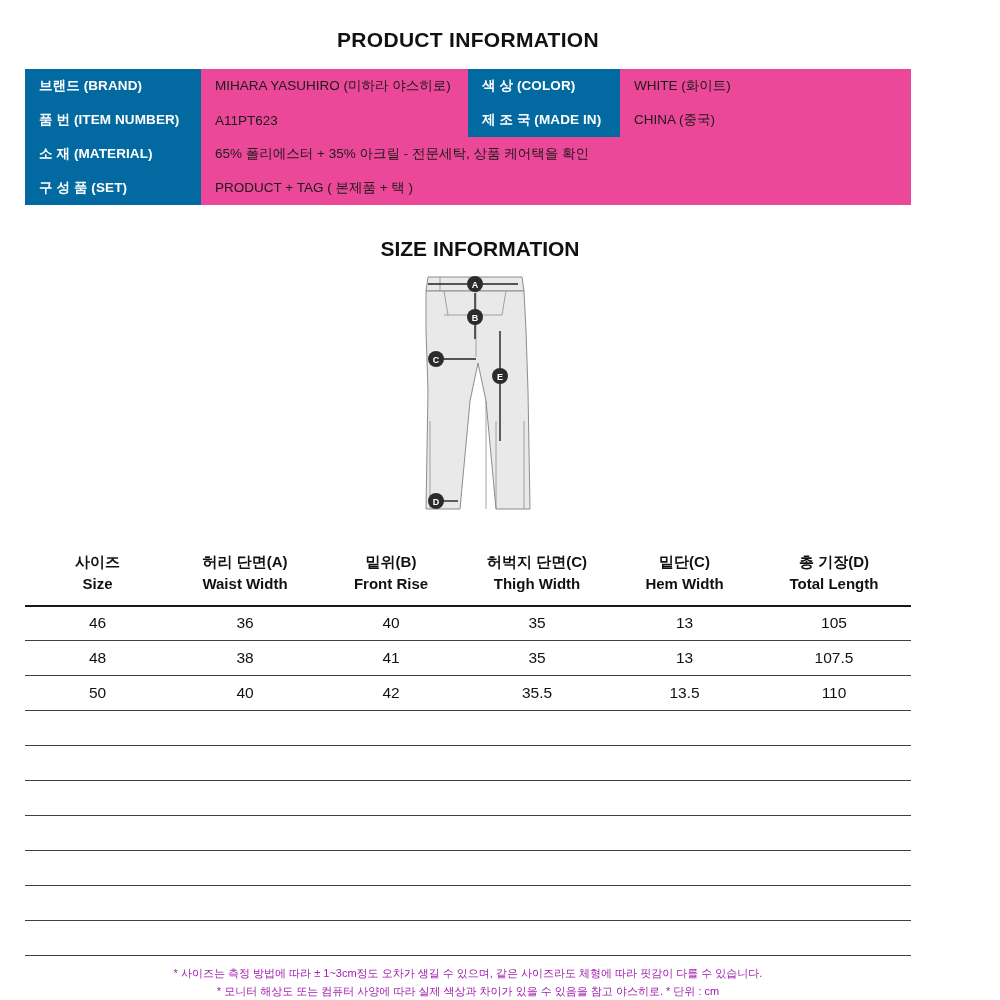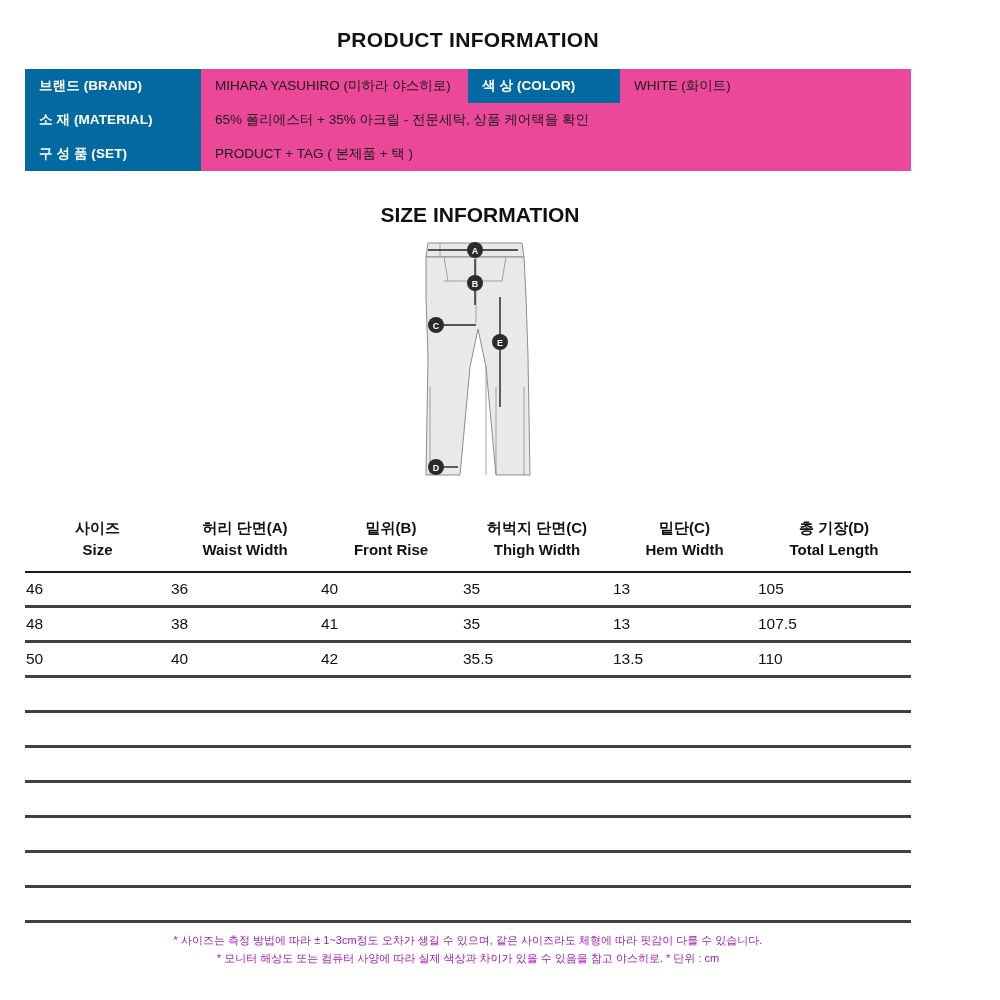--- a/index.html
+++ b/index.html
@@ -81,24 +81,24 @@
     font-weight: bold;
     padding: 2px 0 10px 0;
     line-height: 1.45;
     border-bottom: 2px solid #1a1a1a;
     text-align: center;
     color: #111;
   }
   .size-table th .ko { display: block; font-size: 15px; }
   .size-table th .en { display: block; font-size: 15px; }
   .size-table td {
-    text-align: left;
+    text-align: center;
     font-size: 15.5px;
     height: 35px;
-    border-bottom: 3px solid #404040;
+    border-bottom: 1px solid #404040;
     color: #111;
   }
   .size-table tr.empty td { color: transparent; }
 
   
   .foot {
     width: 886px;
     margin: 0 auto;
     padding-top: 8px;
     text-align: center;
@@ -120,20 +120,26 @@
         <col style="width:267px">
         <col style="width:152px">
         <col style="width:291px">
     </colgroup>
     <tbody>
       <tr>
         <td class="lbl">브랜드 (BRAND)</td>
         <td class="val">MIHARA YASUHIRO (미하라 야스히로)</td>
         <td class="lbl">색    상 (COLOR)</td>
         <td class="val">WHITE (화이트)</td>
+      </tr>
+      <tr>
+        <td class="lbl">품  번 (ITEM NUMBER)</td>
+        <td class="val">A11PT623</td>
+        <td class="lbl">제 조 국 (MADE IN)</td>
+        <td class="val">CHINA (중국)</td>
       </tr>
       <tr>
         <td class="lbl">소  재 (MATERIAL)</td>
         <td class="val" colspan="3">65% 폴리에스터 + 35% 아크릴 - 전문세탁, 상품 케어택을 확인</td>
       </tr>
       <tr>
         <td class="lbl">구 성 품 (SET)</td>
         <td class="val" colspan="3">PRODUCT + TAG ( 본제품 + 택 )</td>
       </tr>
     </tbody>

